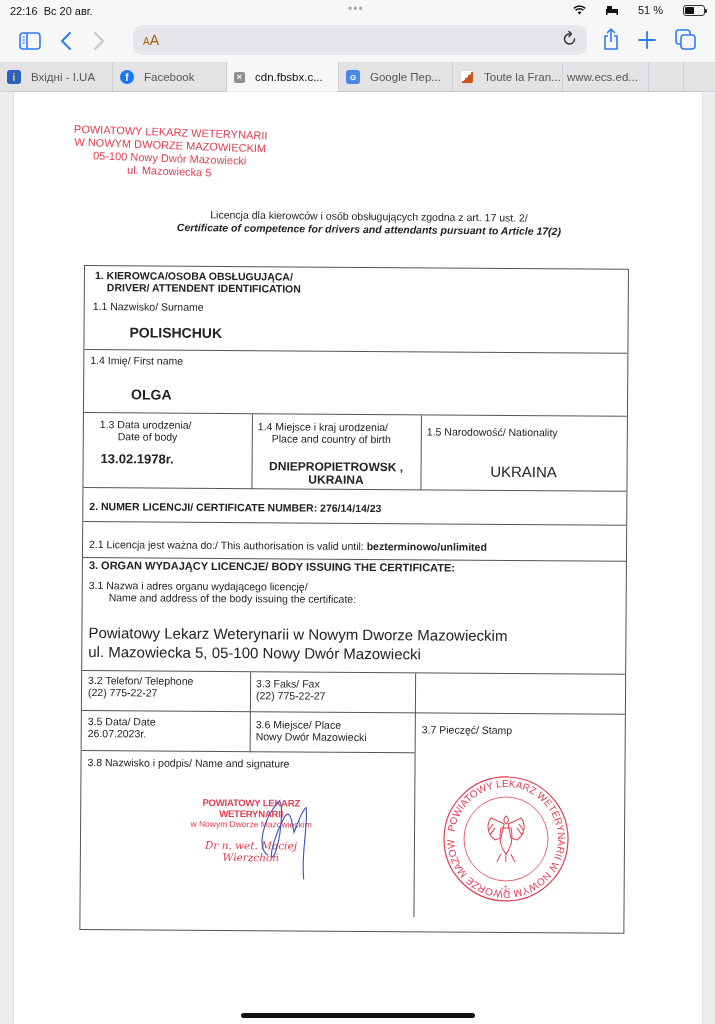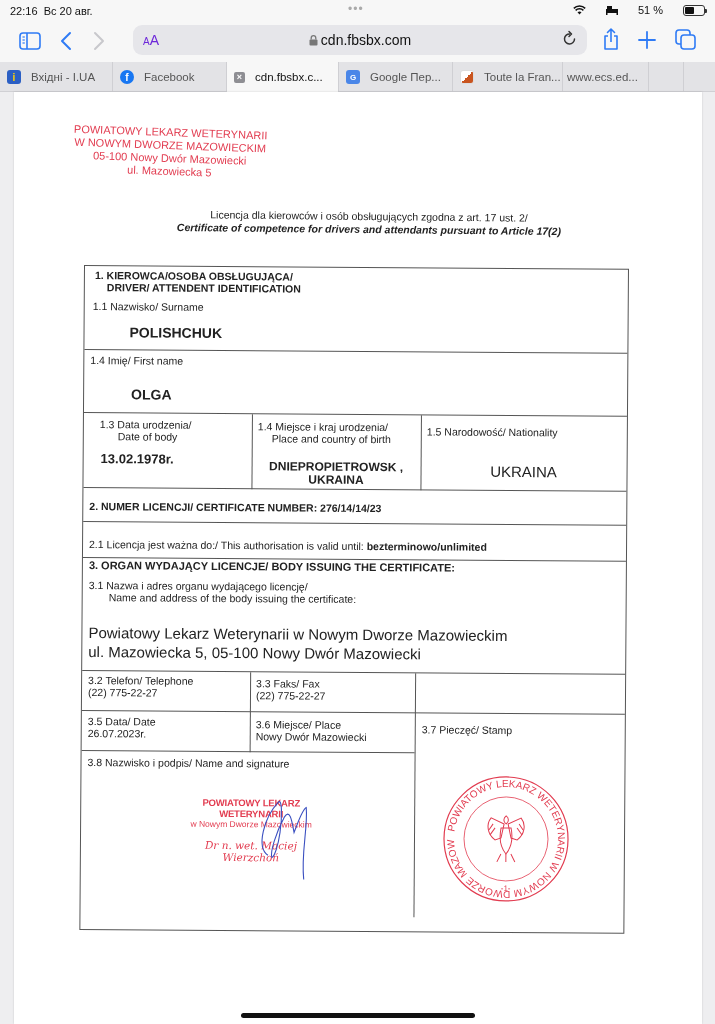--- a/index.html
+++ b/index.html
@@ -8,21 +8,21 @@
   .statusbar .time { position: absolute; left: 10px; top: 5px; font-weight: 500; }
   .statusbar .dots { position: absolute; left: 348px; top: 2px; color: #aaa; font-size: 12px; letter-spacing: 1px; }
   .statusbar .right { position: absolute; right: 10px; top: 4px; display: flex; align-items: center; gap: 20px; }
   .battery { width: 22px; height: 11px; border: 1px solid #333; border-radius: 3px; position: relative; padding: 1px; }
   .battery .fill { height: 100%; background: #111; border-radius: 1px; }
   .battery::after { content: ""; position: absolute; right: -3px; top: 3px; width: 2px; height: 4px; background: #333; border-radius: 0 1px 1px 0; }
 
   .toolbar { position: absolute; left: 0; top: 22px; width: 715px; height: 40px; background: #f7f7f7; }
   .tb-icon { position: absolute; color: #2f7bf5; }
   .urlbar { position: absolute; left: 133px; top: 3px; width: 454px; height: 30px; background: #e6e6ea; border-radius: 9px; }
-  .urlbar .aa { position: absolute; left: 10px; top: 7px; font-size: 14px; color: #6d28d9; }
+  .urlbar .aa { position: absolute; left: 10px; top: 7px; font-size: 14px; color: #a16207; }
   .urlbar .aa small { font-size: 10px; }
   .urlbar .addr { position: absolute; left: 0; right: 0; top: 7px; text-align: center; font-size: 14px; color: #111; }
   .urlbar .reload { position: absolute; right: 10px; top: 5px; font-size: 16px; color: #333; }
 
   .tabs { position: absolute; left: 0; top: 62px; width: 715px; height: 30px; background: #e3e3e6; display: flex; border-bottom: 1px solid #d0d0d4; }
   .tab { height: 30px; display: flex; align-items: center; padding-left: 7px; font-size: 11.5px; color: #555; border-right: 1px solid #cfcfd3; overflow: hidden; white-space: nowrap; }
   .tab.active { background: #f7f7f7; color: #111; }
   .tab .fav { width: 14px; height: 14px; border-radius: 3px; margin-right: 10px; display: inline-flex; align-items: center; justify-content: center; font-size: 10px; font-weight: bold; color: #fff; flex-shrink: 0; }
 
   .viewer { position: absolute; left: 0; top: 92px; width: 715px; height: 932px; background: #eeeef0; }
@@ -80,26 +80,20 @@
       <line x1="3.5" y1="11" x2="5.8" y2="11" stroke="#2f7bf5" stroke-width="1.2"></line>
     </svg>
   <svg class="tb-icon" style="left:60px;top:9px" width="12" height="20" viewBox="0 0 12 20">
       <path d="M10 2 L2 10 L10 18" fill="none" stroke="#2f7bf5" stroke-width="2" stroke-linecap="round" stroke-linejoin="round"></path>
     </svg>
   <svg class="tb-icon" style="left:93px;top:9px" width="12" height="20" viewBox="0 0 12 20">
       <path d="M2 2 L10 10 L2 18" fill="none" stroke="#c8c8cc" stroke-width="2" stroke-linecap="round" stroke-linejoin="round"></path>
     </svg>
   <div class="urlbar">
     <span class="aa"><small>A</small>A</span>
-    <span class="addr">
-      <svg width="9" height="11" viewBox="0 0 9 11" style="vertical-align:-1px;margin-right:3px">
-          <rect x="0.5" y="4.5" width="8" height="6" rx="1" fill="#777"></rect>
-          <path d="M2.2 4.5 V3 A2.3 2.3 0 0 1 6.8 3 V4.5" fill="none" stroke="#777" stroke-width="1.3"></path>
-        </svg><span>cdn.fbsbx.com</span>
-    </span>
     <svg class="reload" width="14" height="16" viewBox="0 0 14 16">
         <path d="M11.5 9 A5 5 0 1 1 7 4" fill="none" stroke="#333" stroke-width="1.5" stroke-linecap="round"></path>
         <path d="M6 1.5 L8.5 4 L6 6.5" fill="none" stroke="#333" stroke-width="1.5" stroke-linecap="round" stroke-linejoin="round"></path>
       </svg>
   </div>
   <svg class="tb-icon" style="left:602px;top:5px" width="18" height="24" viewBox="0 0 18 24">
       <path d="M6 9 H3 V22 H15 V9 H12" fill="none" stroke="#2f7bf5" stroke-width="1.6" stroke-linejoin="round"></path>
       <line x1="9" y1="2" x2="9" y2="15" stroke="#2f7bf5" stroke-width="1.6"></line>
       <path d="M5.5 5.5 L9 2 L12.5 5.5" fill="none" stroke="#2f7bf5" stroke-width="1.6" stroke-linecap="round" stroke-linejoin="round"></path>
     </svg>

